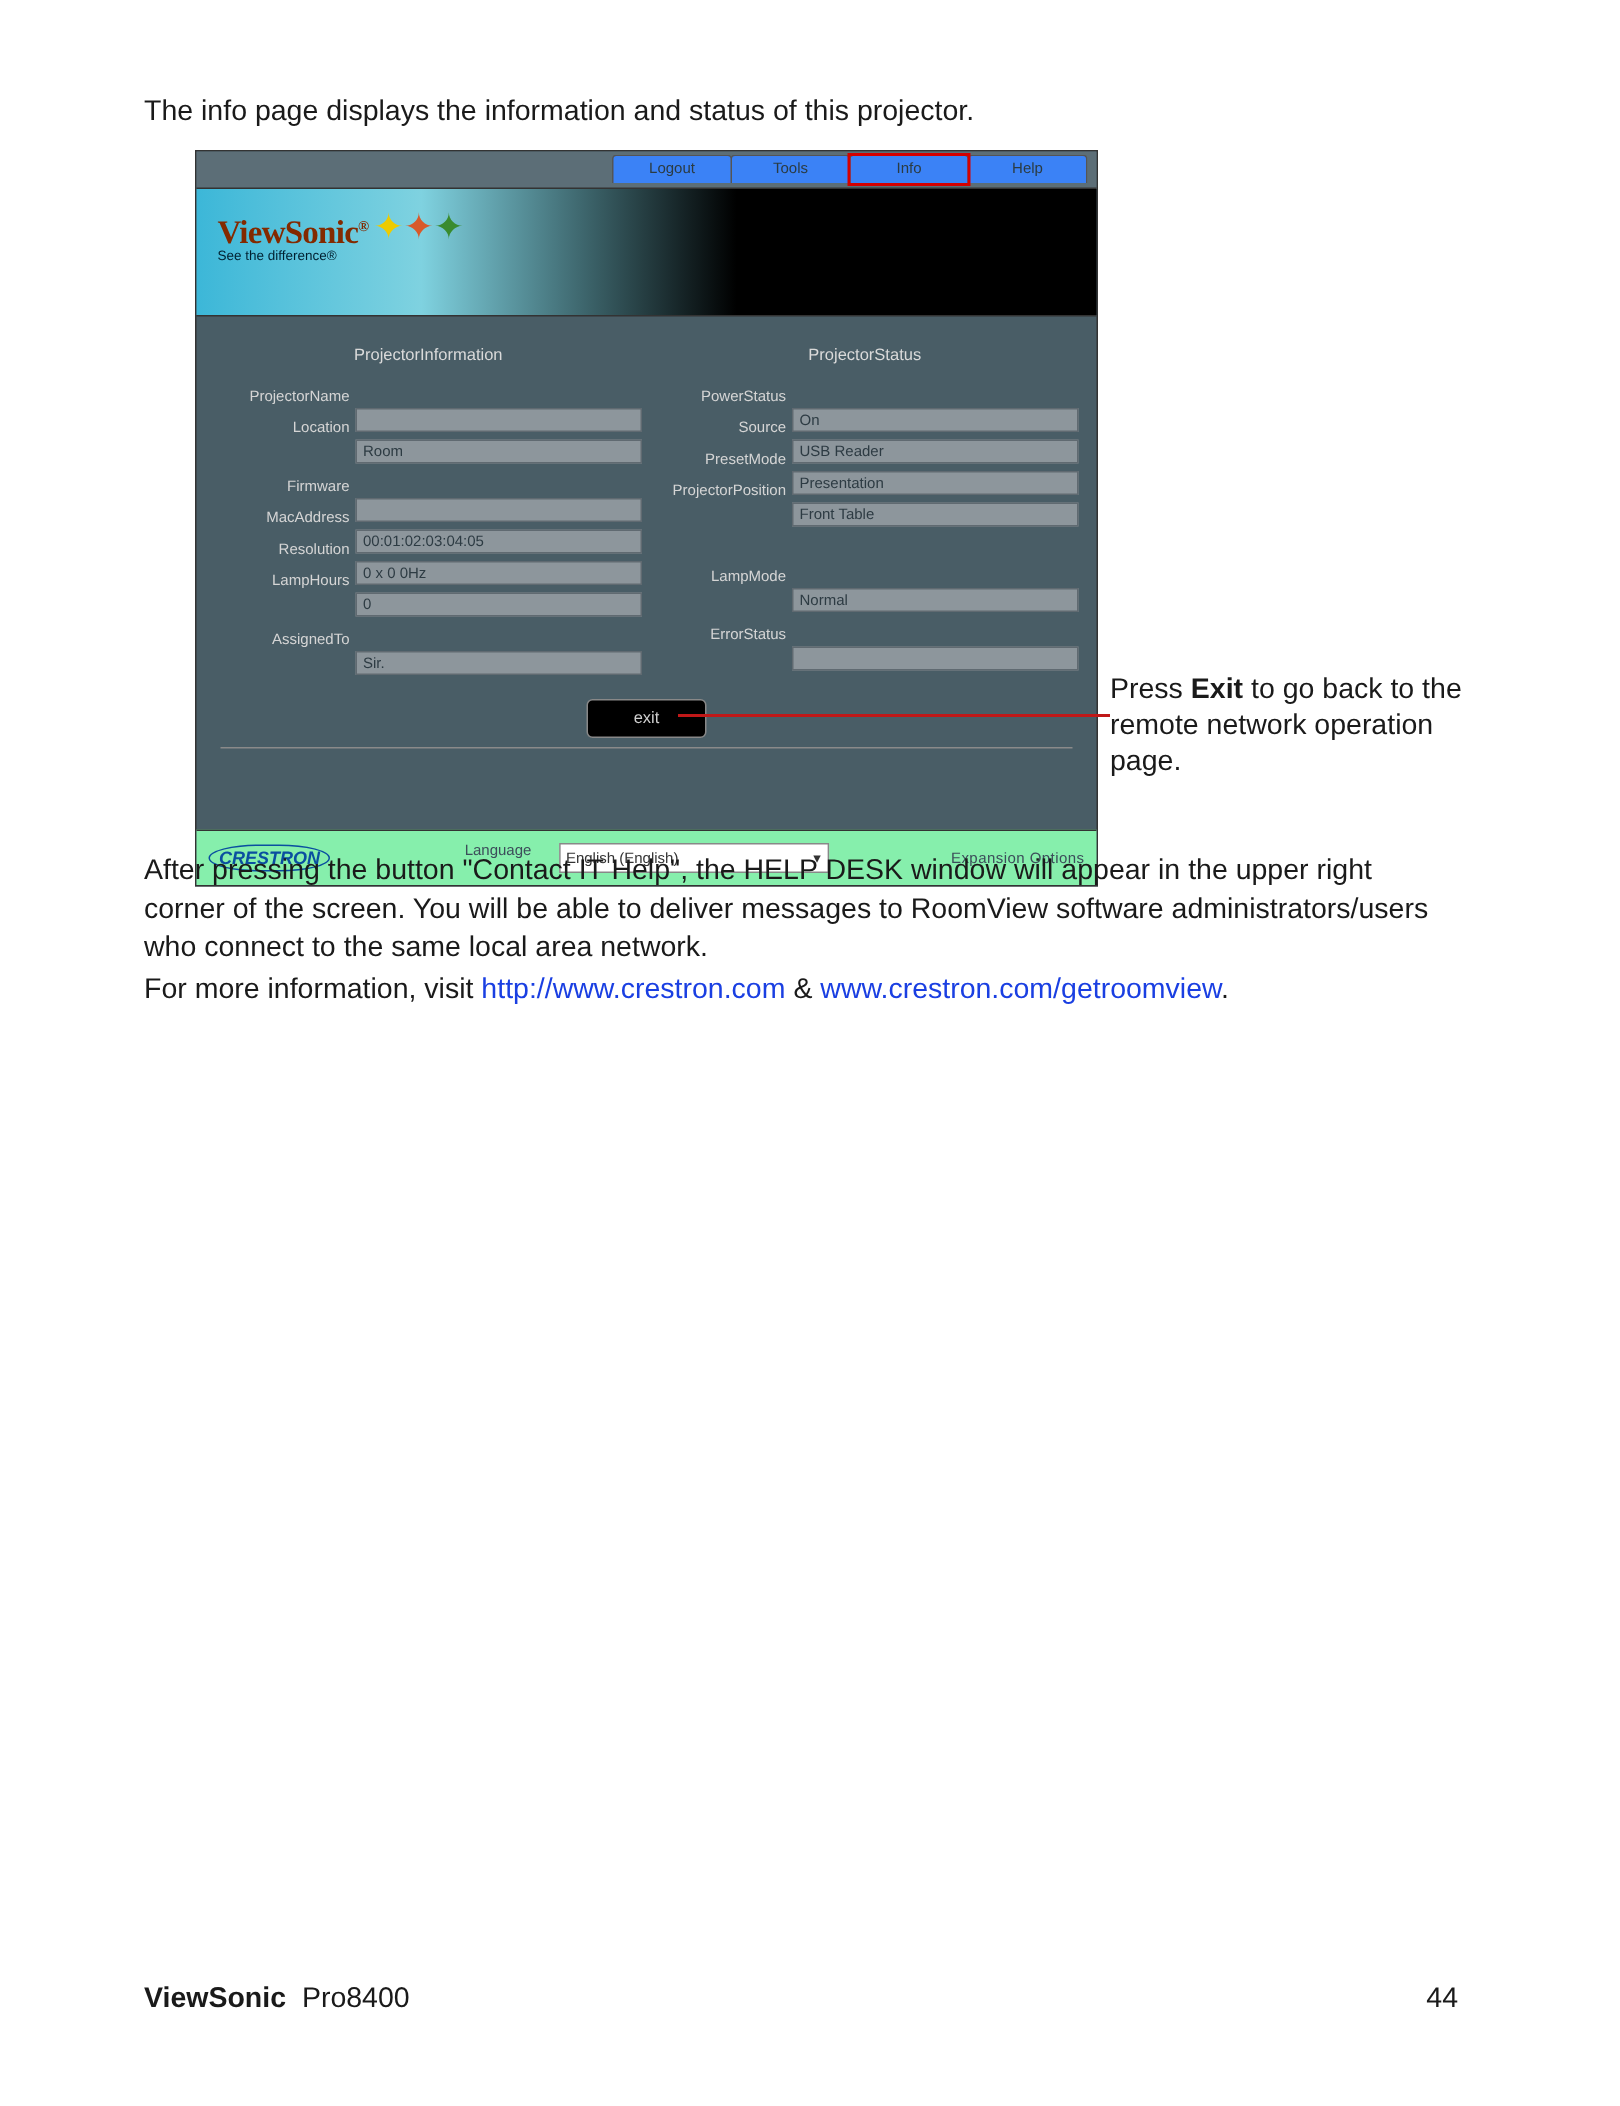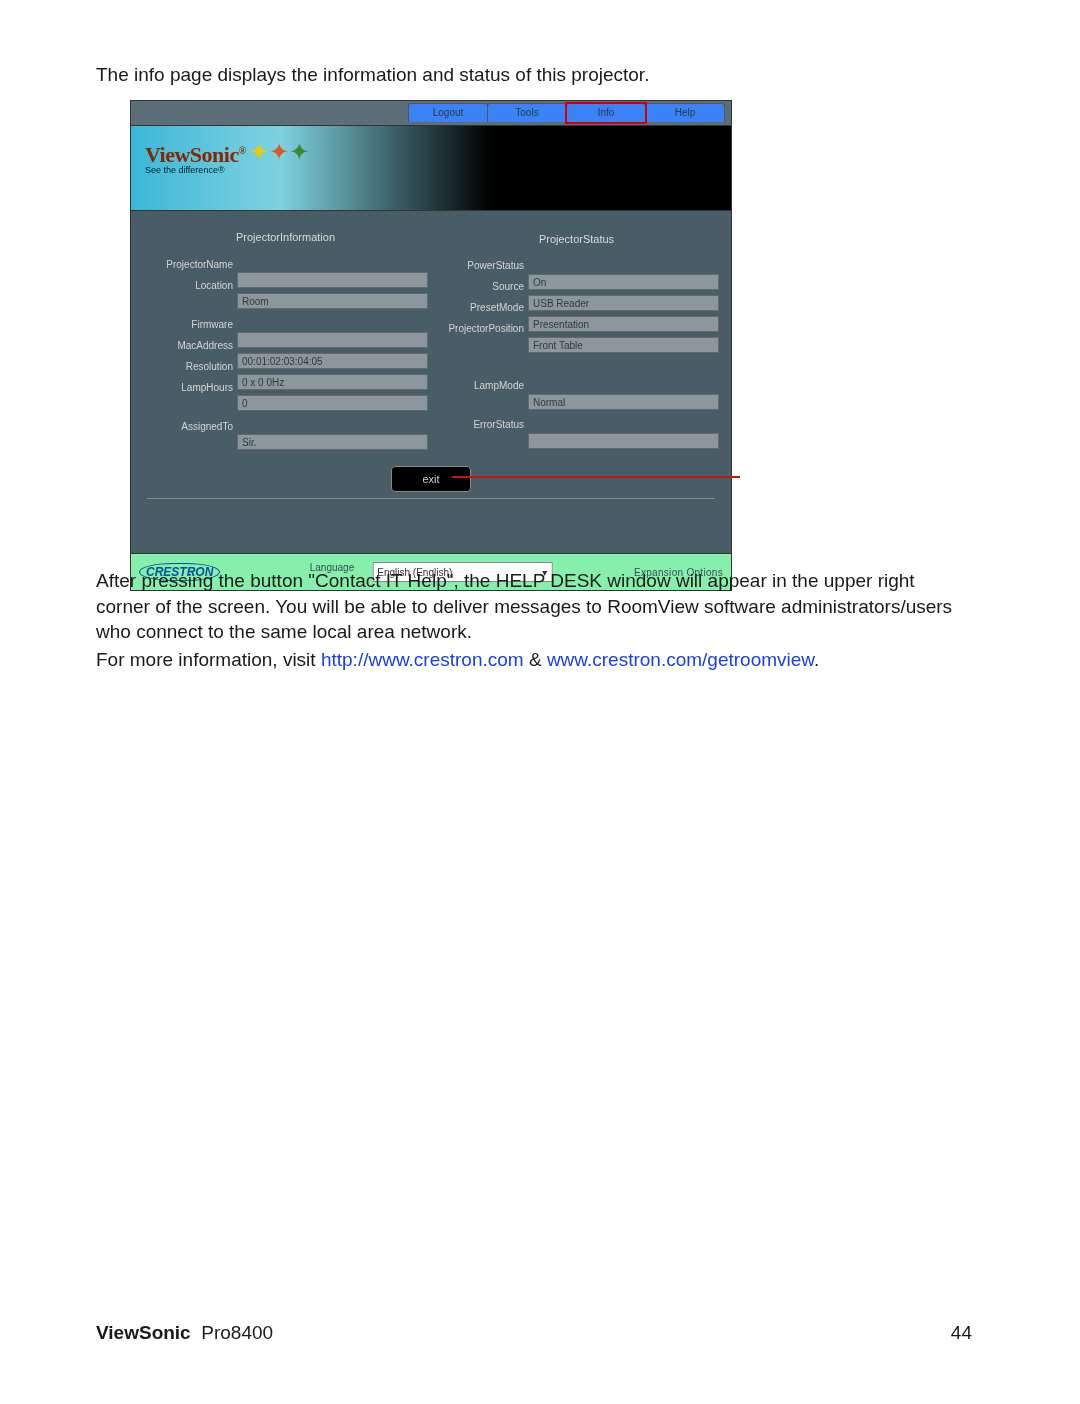--- a/index.html
+++ b/index.html
@@ -116,21 +116,20 @@
   .b3 { color: #3a8b2e; }
   
   .content {
     padding: 20px 12px 12px 12px;
     position: relative;
     min-height: 310px;
   }
   .columns {
     display: flex;
     gap: 6px;
-    align-items: center;
   }
   .col {
     flex: 1;
   }
   .col-header {
     color: #dadada;
     font-size: 11px;
     text-align: center;
     margin: 0 0 12px 0;
   }
@@ -401,20 +400,23 @@
             <span>▾</span>
           </span>
         </span>
         <span class="expansion">Expansion Options</span>
       </div>
 
     </div>
   </div>
 
   <div class="callout-line"></div>
+  <div class="callout">
+    <span>Press </span><b>Exit</b><span> to go back to the remote network operation page.</span>
+  </div>
 
   <div class="body-text">
     <span>After pressing the button "Contact IT Help", the HELP DESK window will appear in the upper right corner of the screen. You will be able to deliver messages to RoomView software administrators/users who connect to the same local area network.</span>
     <span class="para2">
       <span>For more information, visit </span><span class="link">http://www.crestron.com</span><span> &amp; </span><span class="link">www.crestron.com/getroomview</span><span>.</span>
     </span>
   </div>
 
   <div class="page-footer-left">
     <b>ViewSonic</b>&nbsp;&nbsp;<span>Pro8400</span>

